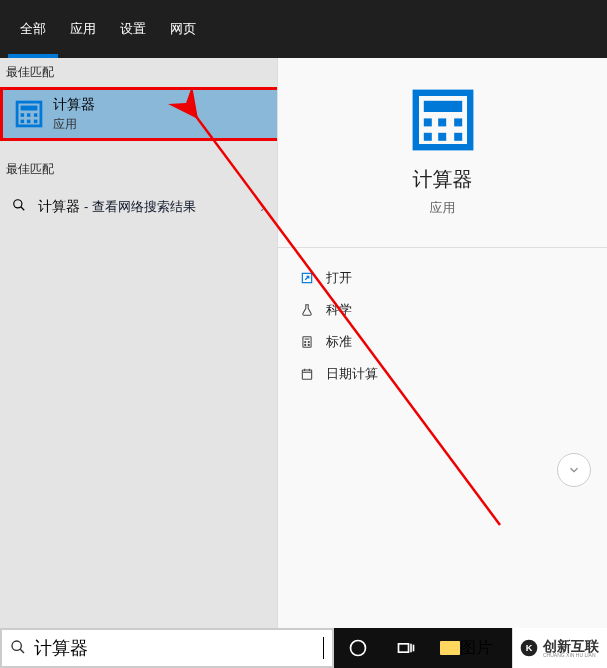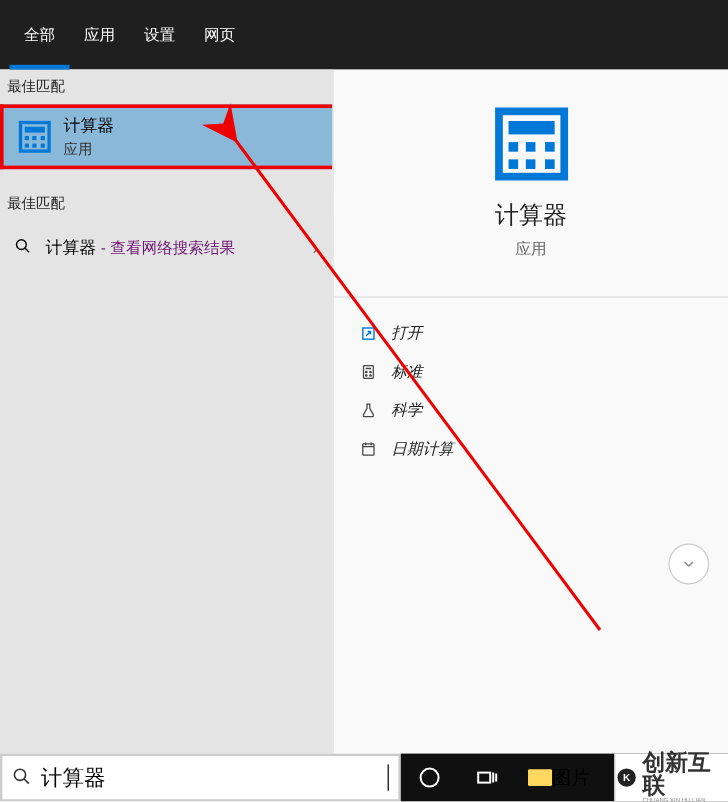--- a/index.html
+++ b/index.html
@@ -23,30 +23,30 @@
 .best-row .app-icon { width:28px; height:28px; margin-right:10px; display:flex; align-items:center; justify-content:center; }
 .best-row .txt .title { font-size:14px; color:#000; }
 .best-row .txt .sub { font-size:12px; color:#333; margin-top:2px; }
 
 .best-row::after { content:""; position:absolute; top:-3px; bottom:-3px; right:-150px; width:150px; background:#8ab8d9; }
 
 
 .web-row { height:46px; display:flex; align-items:center; padding:0 12px; cursor:pointer; }
 .web-row .search-ico { width:16px; margin-right:10px; color:#000; }
 .web-row .q { font-size:14px; color:#000; }
-.web-row .hint { font-size:13px; color:#701a75; margin-left:4px; }
+.web-row .hint { font-size:13px; color:#0f172a; margin-left:4px; }
 .web-row .chev { margin-left:auto; color:#666; font-size:14px; }
 
 
 .preview-top { display:flex; flex-direction:column; align-items:center; padding-top:30px; padding-bottom:30px; border-bottom:1px solid #ddd; }
 .big-icon { width:64px; height:64px; display:flex; align-items:center; justify-content:center; }
 .preview-title { font-size:20px; color:#222; margin-top:14px; }
 .preview-sub { font-size:13px; color:#666; margin-top:6px; }
 
-.actions { padding:14px 0 14px 22px;font-style:italic; }
+.actions { padding:14px 0 14px 22px; }
 .action { display:flex; align-items:center; height:32px; font-size:13px; color:#222; cursor:pointer; }
 .action .ico { width:26px; color:#0078d7; font-size:14px; display:flex; align-items:center; }
 .action.plain .ico { color:#444; }
 
 .expand-circle { position:absolute; right:16px; top:395px; width:34px; height:34px; border-radius:50%; border:1px solid #ccc; display:flex; align-items:center; justify-content:center; color:#888; font-size:14px; cursor:pointer; background:#fff; }
 
 
 .search-bar { position:absolute; left:0; bottom:0; height:40px; width:334px; background:#fff; border:2px solid #ccc; display:flex; align-items:center; padding:0 8px; }
 .search-bar .mag { font-size:14px; color:#333; margin-right:8px; }
 .search-bar input { border:none; outline:none; font-size:18px; color:#000; flex:1; background:transparent; }
@@ -54,21 +54,21 @@
 .caret-blink { width:1px; height:22px; background:#000; animation:blink 1s step-end infinite; }
 @keyframes blink { 50% { opacity:0; } }
 
 
 .taskbar { position:absolute; left:334px; bottom:0; right:0; height:40px; background:#101010; display:flex; align-items:center; }
 .task-btn { width:48px; height:40px; display:flex; align-items:center; justify-content:center; color:#fff; cursor:pointer; }
 .task-folder { display:flex; align-items:center; padding:0 10px; cursor:pointer; }
 
 
 .watermark { position:absolute; right:0; bottom:0; width:95px; height:40px; background:#fff; display:flex; align-items:center; justify-content:center; font-size:10px; color:#333; border-left:1px solid #ddd; }
-.watermark b { font-size:19px; margin-right:2px; }
+.watermark b { font-size:14px; margin-right:2px; }
 
 
 .arrow-svg { position:absolute; left:0; top:0; pointer-events:none; }
 
 
 .calc-svg rect.border { fill:none; stroke:#0078d7; stroke-width:4; }
 .calc-svg rect.cell { fill:#0078d7; }
 .calc-svg rect.screen { fill:#0078d7; }
 </style>
 </head>
@@ -152,37 +152,37 @@
             <svg width="14" height="14" viewBox="0 0 24 24" fill="none" stroke="currentColor" stroke-width="2">
               <rect x="4" y="4" width="16" height="16"></rect>
               <path d="M9 15 L15 9 M11 9 H15 V13"></path>
             </svg>
           </span>
         <span>打开</span>
       </div>
       <div class="action plain">
         <span class="ico">
             <svg width="14" height="14" viewBox="0 0 24 24" fill="none" stroke="currentColor" stroke-width="1.8">
+              <path d="M9 3h6M10 3v6l-5 9a2 2 0 0 0 2 3h10a2 2 0 0 0 2-3l-5-9V3"></path>
+            </svg>
+          </span>
+        <span>科学</span>
+      </div>
+      <div class="action plain">
+        <span class="ico">
+            <svg width="14" height="14" viewBox="0 0 24 24" fill="none" stroke="currentColor" stroke-width="1.8">
               <rect x="5" y="3" width="14" height="18" rx="1"></rect>
               <line x1="8" y1="7" x2="16" y2="7"></line>
               <circle cx="9" cy="12" r="1" fill="currentColor"></circle>
               <circle cx="15" cy="12" r="1" fill="currentColor"></circle>
               <circle cx="9" cy="17" r="1" fill="currentColor"></circle>
               <circle cx="15" cy="17" r="1" fill="currentColor"></circle>
             </svg>
           </span>
         <span>标准</span>
-      </div>
-      <div class="action plain">
-        <span class="ico">
-            <svg width="14" height="14" viewBox="0 0 24 24" fill="none" stroke="currentColor" stroke-width="1.8">
-              <path d="M9 3h6M10 3v6l-5 9a2 2 0 0 0 2 3h10a2 2 0 0 0 2-3l-5-9V3"></path>
-            </svg>
-          </span>
-        <span>科学</span>
       </div>
       <div class="action plain">
         <span class="ico">
             <svg width="14" height="14" viewBox="0 0 24 24" fill="none" stroke="currentColor" stroke-width="1.8">
               <rect x="4" y="5" width="16" height="16" rx="1"></rect>
               <line x1="4" y1="9" x2="20" y2="9"></line>
               <line x1="8" y1="3" x2="8" y2="7"></line>
               <line x1="16" y1="3" x2="16" y2="7"></line>
             </svg>
           </span>

